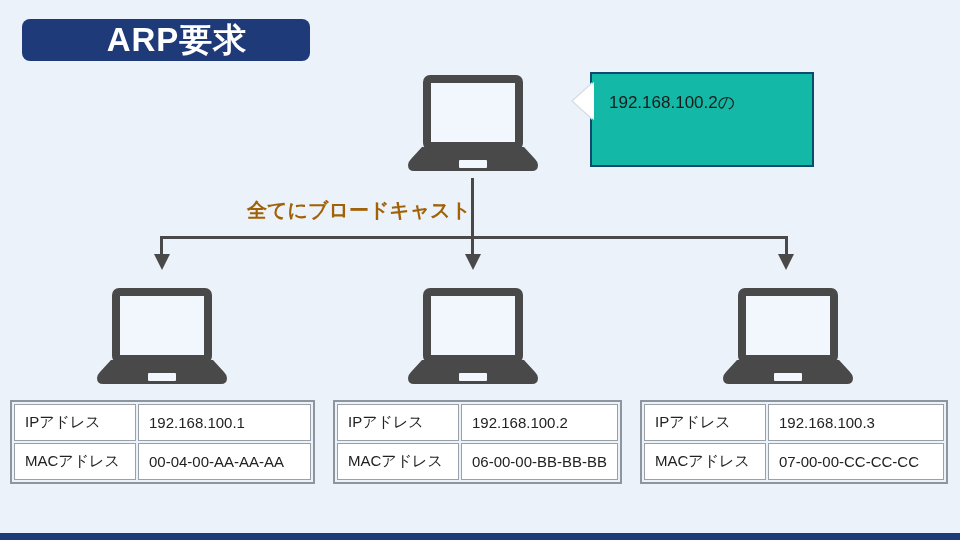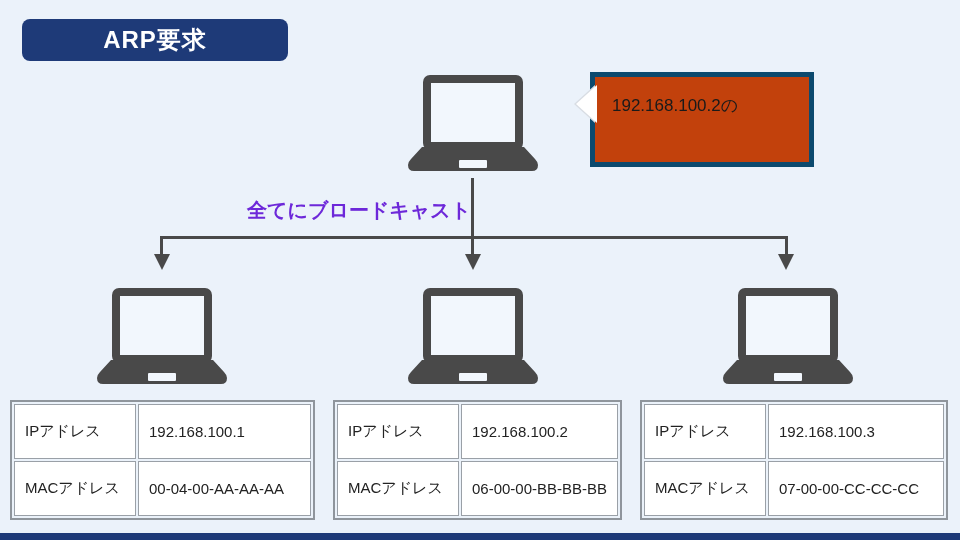--- a/index.html
+++ b/index.html
@@ -19,45 +19,46 @@
   
   .title-badge {
     position: absolute;
     left: 22px;
     top: 19px;
     width: 266px;
     height: 42px;
     background: #1e3a78;
     border-radius: 8px;
     color: #ffffff;
-    font-size: 24px;
+    font-size: 33px;
     font-weight: bold;
     display: flex;
     align-items: center;
     justify-content: center;
     letter-spacing: 1px;
+    padding-left: 22px;
   }
 
   
   .laptop {
     position: absolute;
     width: 130px;
     height: 96px;
   }
   .laptop svg { display: block; }
 
   
   .bubble {
     position: absolute;
     left: 590px;
     top: 72px;
     width: 224px;
     height: 95px;
-    background: #c2410c;
-    border: 5px solid #0c4a6e;
+    background: #14b8a6;
+    border: 2px solid #0c4a6e;
     box-sizing: border-box;
   }
   .bubble .tail-outer, .bubble .tail-inner {
     position: absolute;
     width: 0; height: 0;
     border-top: 19px solid transparent;
     border-bottom: 19px solid transparent;
   }
   .bubble .tail-outer {
     left: -21px; top: 8px;
@@ -77,21 +78,21 @@
     white-space: nowrap;
   }
 
   
   .broadcast-label {
     position: absolute;
     left: 247px;
     top: 197px;
     font-size: 20px;
     font-weight: bold;
-    color: #6d28d9;
+    color: #a16207;
     white-space: nowrap;
   }
 
   
   .line {
     position: absolute;
     background: #494949;
   }
   .arrowhead {
     position: absolute;
@@ -110,21 +111,21 @@
     border-spacing: 2px;
     background: #ebf2fa;
     table-layout: fixed;
     box-sizing: border-box;
   }
   .info-table td {
     border: 1.5px solid #9aa0a7;
     background: #ffffff;
     font-size: 15px;
     color: #222222;
-    padding: 17px 10px;
+    padding: 8px 10px;
     white-space: nowrap;
     overflow: hidden;
   }
   .info-table td.label-cell { width: 100px; }
   .table-left   { left: 10px;  width: 305px; }
   .table-center { left: 333px; width: 289px; }
   .table-right  { left: 640px; width: 308px; }
 
   
   .bottom-bar {

